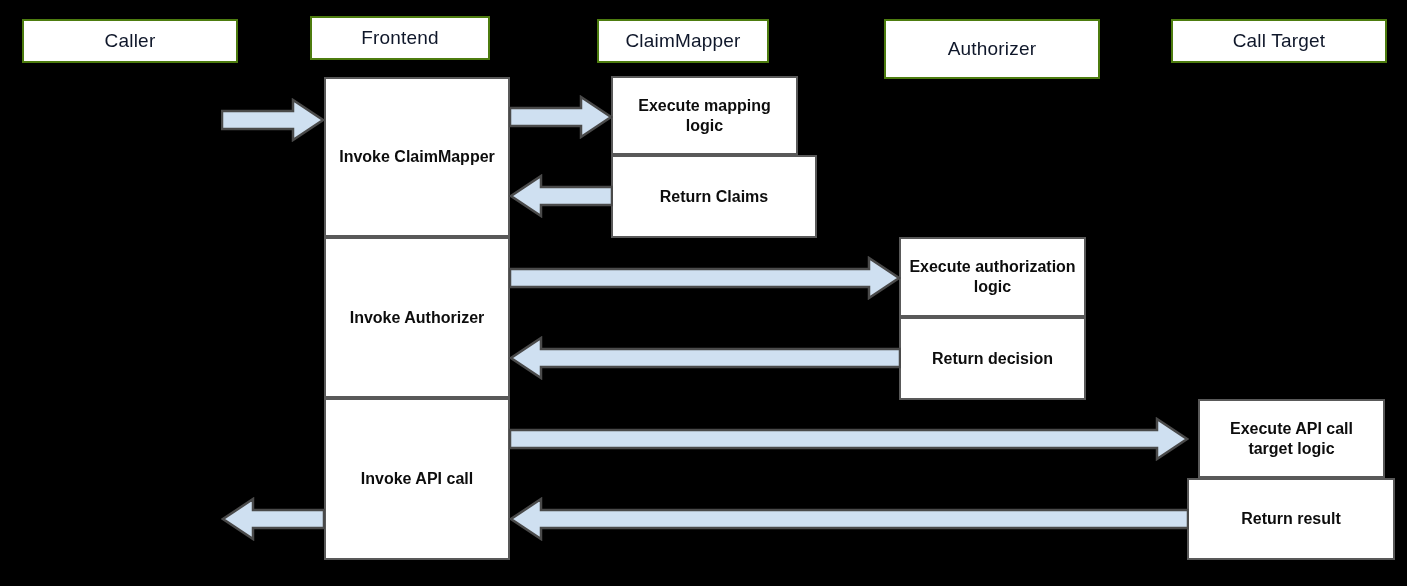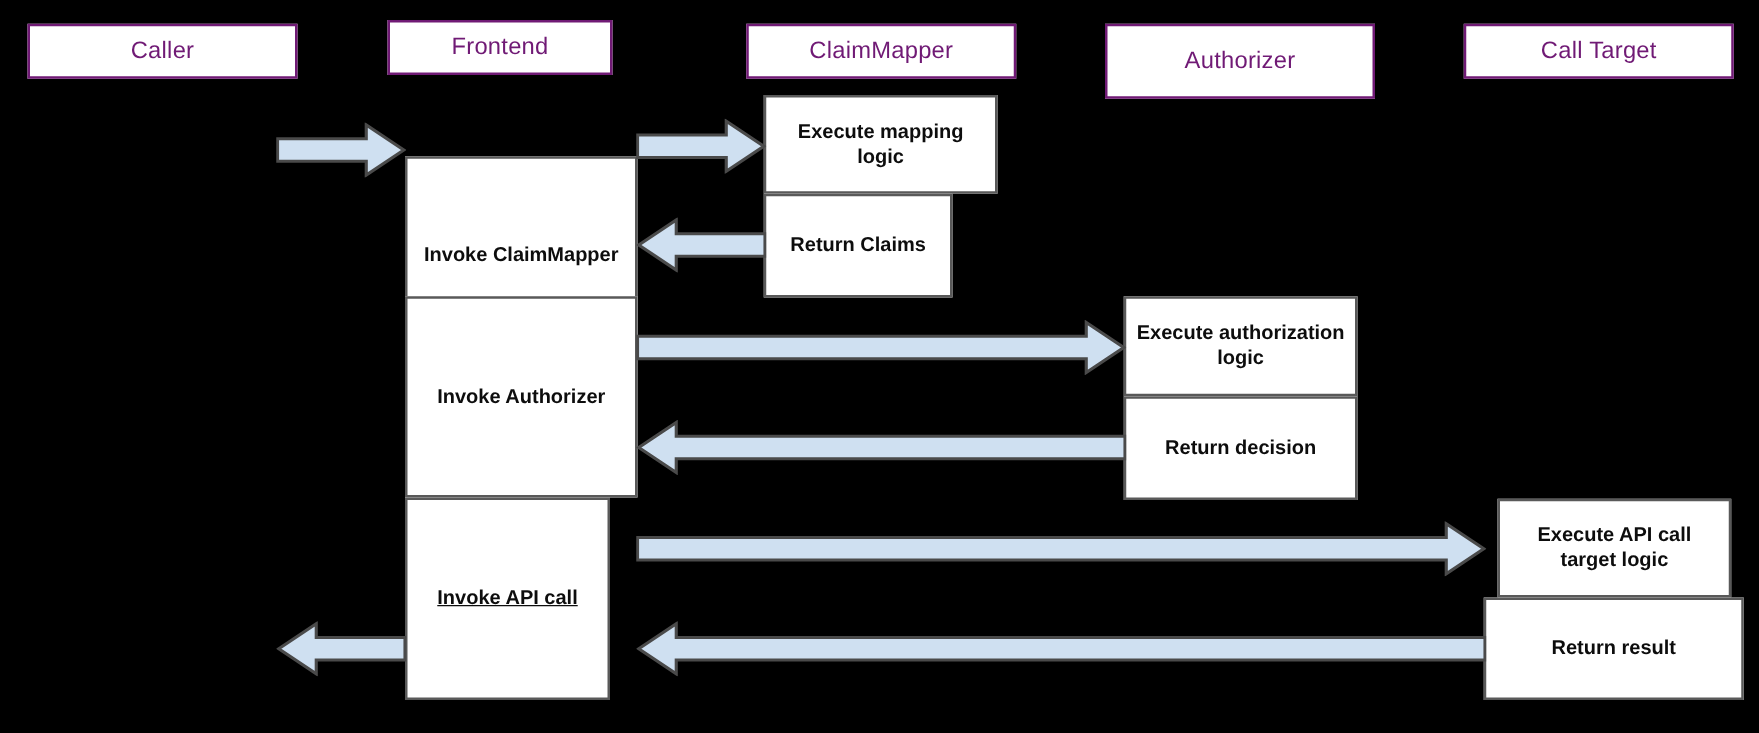--- a/index.html
+++ b/index.html
@@ -14,25 +14,25 @@
     position: relative;
     width: 1407px;
     height: 586px;
     background: #000000;
   }
 
   
   .participant-header {
     position: absolute;
     background: #ffffff;
-    border: 2px solid #701a75;
+    border: 2px solid #4d7c0f;
     display: flex;
     align-items: center;
     justify-content: center;
-    color: #701a75;
+    color: #0f172a;
     font-size: 19px;
     font-weight: 400;
     letter-spacing: 0.2px;
   }
 
   
   .act-box {
     position: absolute;
     background: #ffffff;
     border: 2px solid #595959;
@@ -59,50 +59,50 @@
 <div id="diagram">
 
   <div class="participant-header" style="left:22px; top:19px; width:216px; height:44px;">
     <span>Caller</span>
   </div>
 
   <div class="participant-header" style="left:310px; top:16px; width:180px; height:44px;text-align:right;">
     <span>Frontend</span>
   </div>
 
-  <div class="participant-header" style="left:597px; top:19px; width:216px; height:44px;">
+  <div class="participant-header" style="left:597px; top:19px; width:172px; height:44px;">
     <span>ClaimMapper</span>
   </div>
 
   <div class="participant-header" style="left:884px; top:19px; width:216px; height:60px;">
     <span>Authorizer</span>
   </div>
 
   <div class="participant-header" style="left:1171px; top:19px; width:216px; height:44px;">
     <span>Call Target</span>
   </div>
 
 
-  <div class="act-box" style="left:324px; top:77px; width:186px; height:160px;margin-top:48px;">
+  <div class="act-box" style="left:324px; top:77px; width:186px; height:160px;">
     <span>Invoke ClaimMapper</span>
   </div>
 
   <div class="act-box" style="left:324px; top:237px; width:186px; height:161px;justify-content:center;">
     <span>Invoke Authorizer</span>
   </div>
 
-  <div class="act-box" style="left:324px; top:398px; width:164px; height:162px;text-decoration:underline;">
+  <div class="act-box" style="left:324px; top:398px; width:186px; height:162px;">
     <span>Invoke API call</span>
   </div>
 
   <div class="act-box" style="left:611px; top:76px; width:187px; height:79px;">
     <span>Execute mapping logic</span>
   </div>
 
-  <div class="act-box" style="left:611px; top:155px; width:151px; height:83px;">
+  <div class="act-box" style="left:611px; top:155px; width:206px; height:83px;">
     <span>Return Claims</span>
   </div>
 
   <div class="act-box" style="left:899px; top:317px; width:187px; height:83px;">
     <span>Return decision</span>
   </div>
 
   <div class="act-box" style="left:899px; top:237px; width:187px; height:80px;">
     <span>Execute authorization logic</span>
   </div>

